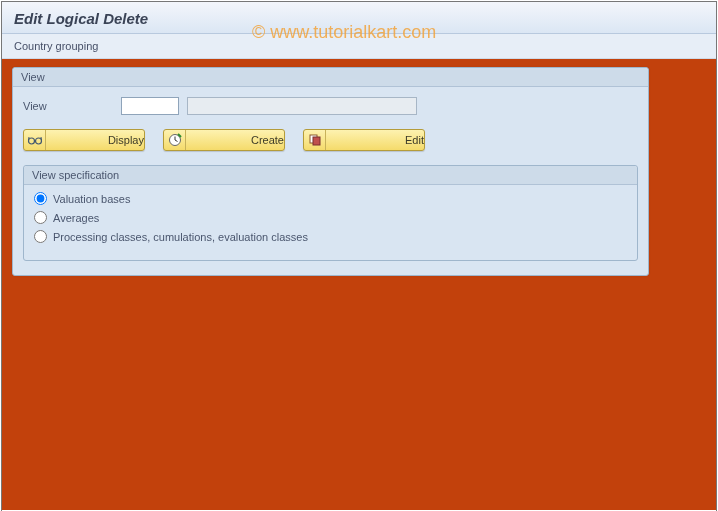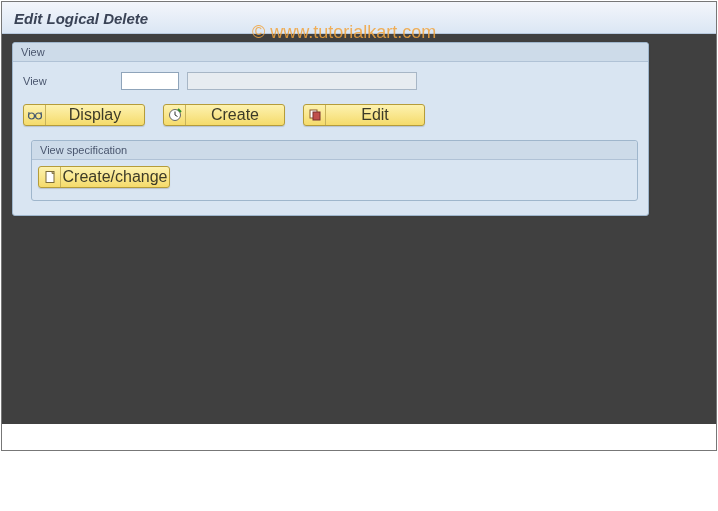--- a/index.html
+++ b/index.html
@@ -7,21 +7,21 @@
       font-family: Arial, sans-serif;
       font-size: 11px;
       background: #fff;
       width: 718px;
       height: 511px;
       position: relative;
     }
     .outer {
       border: 1px solid #777;
       width: 716px;
-      height: 450px;
+      height: 511px;
       margin: 1px;
       position: relative;
     }
     .title-bar {
       background: linear-gradient(#f3f6fb, #dbe6f4);
       padding: 8px 12px 6px 12px;
       border-bottom: 1px solid #b8c9de;
     }
     .title-bar h1 {
       font-size: 15px;
@@ -30,21 +30,21 @@
       color: #3a4356;
     }
     .subtitle-bar {
       background: #e7eef7;
       padding: 6px 12px;
       color: #475068;
       font-size: 11px;
       border-bottom: 1px solid #cfdae8;
     }
     .content-area {
-      background: #404040;
+      background: #c2410c;
       height: calc(100% - 58px);
       padding: 8px 10px;
     }
     .groupbox {
       border: 1px solid #9fb6cc;
       background: #d9e5f2;
       border-radius: 3px;
       margin-bottom: 10px;
       position: relative;
       box-shadow: 0 0 2px rgba(0,0,0,0.1);
@@ -105,33 +105,32 @@
     .sap-btn .icon {
       width: 22px;
       height: 100%;
       display: flex;
       align-items: center;
       justify-content: center;
       border-right: 1px solid #c8b25a;
     }
     .sap-btn .lbl {
       flex: 1;
-      text-align: center;
+      text-align: right;
       color: #3d3b28;
-      font-size: 16px;
+      font-size: 11px;
     }
     .sap-btn-small {
       width: 132px;
     }
     .inner-group {
       border: 1px solid #9fb6cc;
       background: #d9e5f2;
       border-radius: 3px;
       margin-top: 4px;
-      margin-left: 8px;
     }
     .radio-set {
       padding: 4px 4px 14px 4px;
     }
     .radio-item {
       display: flex;
       align-items: center;
       gap: 6px;
       padding: 3px 6px;
       color: #4a566e;
@@ -158,20 +157,23 @@
 <body>
 
 <div class="outer">
 
   <div class="watermark">© www.tutorialkart.com</div>
 
   <div class="title-bar">
     <h1>Edit Logical Delete</h1>
   </div>
 
+  <div class="subtitle-bar">
+    <span>Country grouping</span>
+  </div>
 
   <div class="content-area">
 
     <div class="groupbox" style="width:637px;">
       <div class="groupbox-title">View</div>
       <div class="groupbox-body">
 
         <div class="row">
           <span class="field-label">View</span>
           <input class="input-small" type="text" value="" style="">
@@ -207,30 +209,33 @@
                   <rect x="2" y="2" width="7" height="8" fill="#fff" stroke="#8a5a2e" stroke-width="1"></rect>
                   <rect x="5" y="4" width="7" height="8" fill="#c0504d" stroke="#7a2e2e" stroke-width="1"></rect>
                 </svg>
             </span>
             <span class="lbl">Edit</span>
           </div>
         </div>
 
         <div class="inner-group">
           <div class="groupbox-title">View specification</div>
-          <div class="create-btn-wrap">
-            <div class="sap-btn sap-btn-small">
-              <span class="icon">
-                <svg width="12" height="14" viewBox="0 0 12 14">
-                    <rect x="2" y="1.5" width="8" height="11" fill="#fff" stroke="#7a6a3a" stroke-width="1"></rect>
-                    <path d="M8 1.5 L10 3.5 L8 3.5 Z" fill="#e8d98a" stroke="#7a6a3a" stroke-width="0.8"></path>
-                  </svg>
-              </span>
-              <span class="lbl">Create/change</span>
-            </div>
+          <div class="radio-set">
+            <label class="radio-item">
+              <input type="radio" name="spec" checked="" style="">
+              <span>Valuation bases</span>
+            </label>
+            <label class="radio-item">
+              <input type="radio" name="spec" style="">
+              <span>Averages</span>
+            </label>
+            <label class="radio-item">
+              <input type="radio" name="spec" style="">
+              <span>Processing classes, cumulations, evaluation classes</span>
+            </label>
           </div>
         </div>
 
       </div>
     </div>
 
   </div>
 </div>
 
 </body></html>

